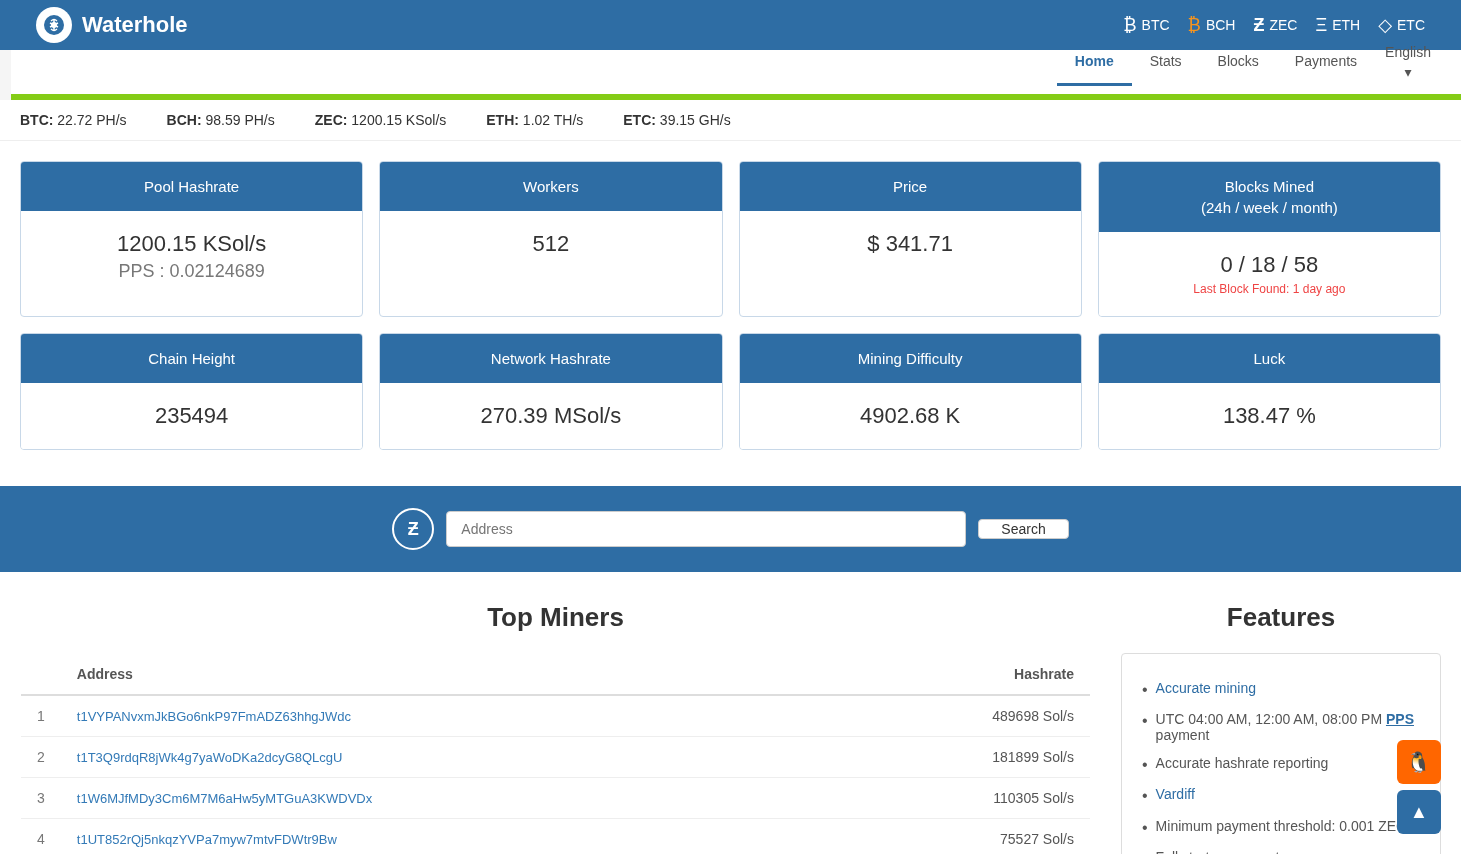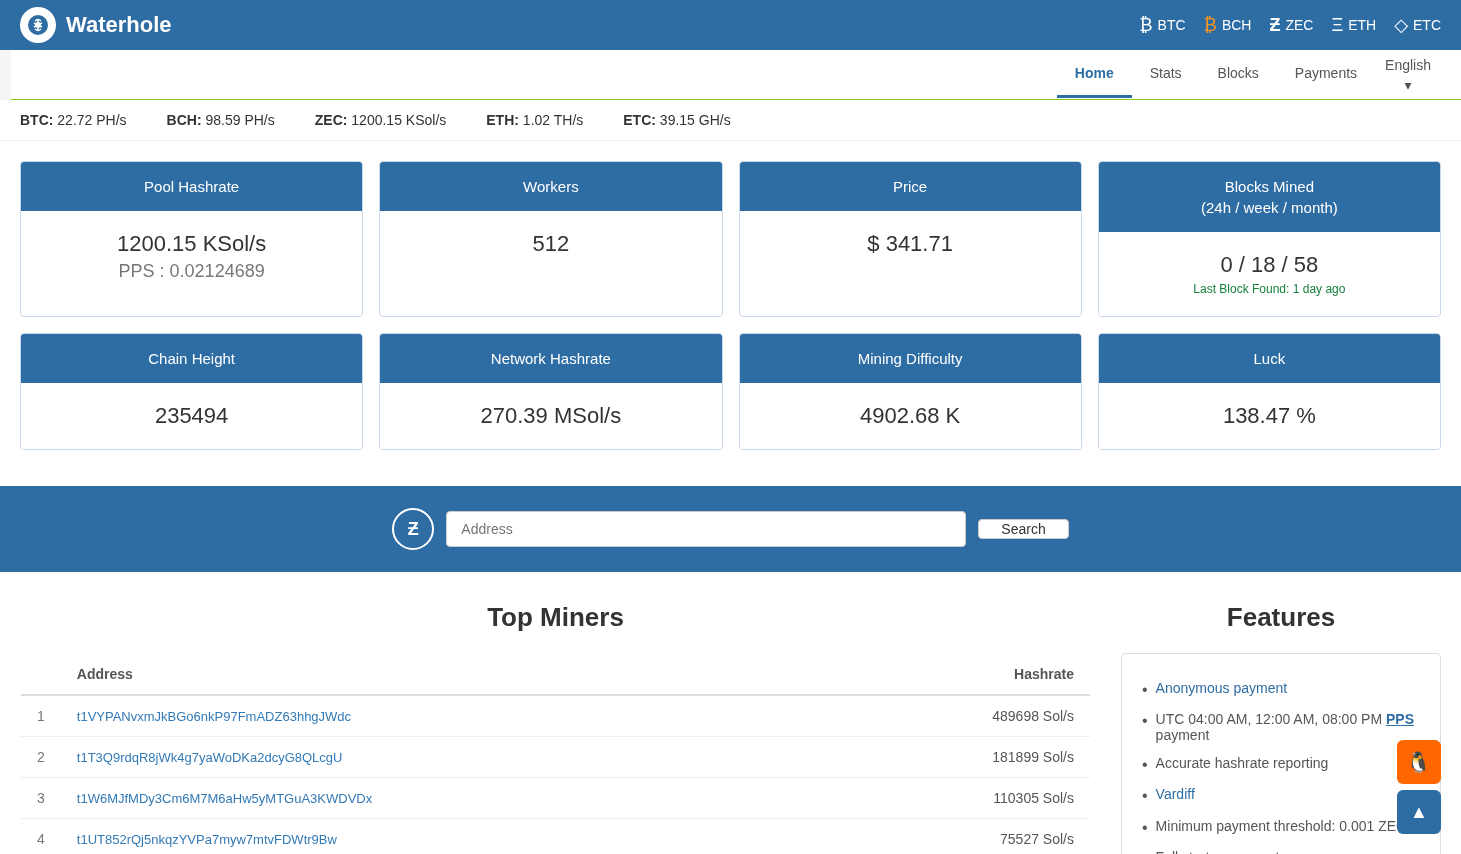--- a/index.html
+++ b/index.html
@@ -5,21 +5,21 @@
     * { box-sizing: border-box; margin: 0; padding: 0; }
     body { font-family: Arial, sans-serif; background: #f5f5f5; color: #333; font-size: 14px; }
 
     
     .top-header {
       background: #2e6da4;
       color: white;
       display: flex;
       align-items: center;
       justify-content: space-between;
-      padding: 0 20px;
+      padding: 0 36px;
       height: 50px;
     }
     .logo-area {
       display: flex;
       align-items: center;
       gap: 10px;
     }
     .logo-circle {
       width: 36px; height: 36px;
       border-radius: 50%;
@@ -27,24 +27,24 @@
       display: flex; align-items: center; justify-content: center;
     }
     .logo-circle svg { width: 24px; height: 24px; }
     .site-title { font-size: 22px; font-weight: bold; color: white; }
     .coin-nav { display: flex; gap: 18px; align-items: center; }
     .coin-nav-item { display: flex; align-items: center; gap: 5px; color: white; font-size: 14px; cursor: pointer; }
 
     
     .nav-bar {
       background: white;
-      border-bottom: 1px solid #84cc16;
+      border-bottom: 6px solid #84cc16;
       display: flex;
       justify-content: flex-end;
-      align-items: center;
+      align-items: flex-end;
       padding: 0 20px;
       height: 50px;
       margin-left: 11px;
     }
     .nav-links { display: flex; gap: 0; align-items: center; }
     .nav-link {
       padding: 14px 18px;
       color: #555;
       cursor: pointer;
       font-size: 14px;
@@ -90,21 +90,21 @@
       font-size: 15px;
       line-height: 1.4;
     }
     .stat-card-body {
       background: white;
       text-align: center;
       padding: 20px 10px;
     }
     .stat-value { font-size: 22px; color: #333; }
     .stat-sub { font-size: 18px; color: #777; margin-top: 4px; }
-    .stat-link { font-size: 12px; color: #15803d; margin-top: 4px; }
+    .stat-link { font-size: 12px; color: #ef4444; margin-top: 4px; }
 
     
     .search-section {
       background: #2e6da4;
       padding: 22px 20px;
       display: flex;
       align-items: center;
       justify-content: center;
       gap: 12px;
     }
@@ -396,21 +396,21 @@
 
       </tbody>
     </table>
   </div>
 
   <div class="features-section">
     <h2 class="section-title">Features</h2>
     <div class="features-box">
       <ul class="features-list">
         <li>
-          <a class="feat-link" href="#">Anonymous payment</a>
+          <a class="feat-link" href="#">Accurate mining</a>
         </li>
         <li>
           <span>UTC 04:00 AM, 12:00 AM, 08:00 PM <a class="pps-link" href="#">PPS</a> payment</span>
         </li>
         <li>
           <span>Accurate hashrate reporting</span>
         </li>
         <li>
           <a class="feat-link" href="#">Vardiff</a>
         </li>

